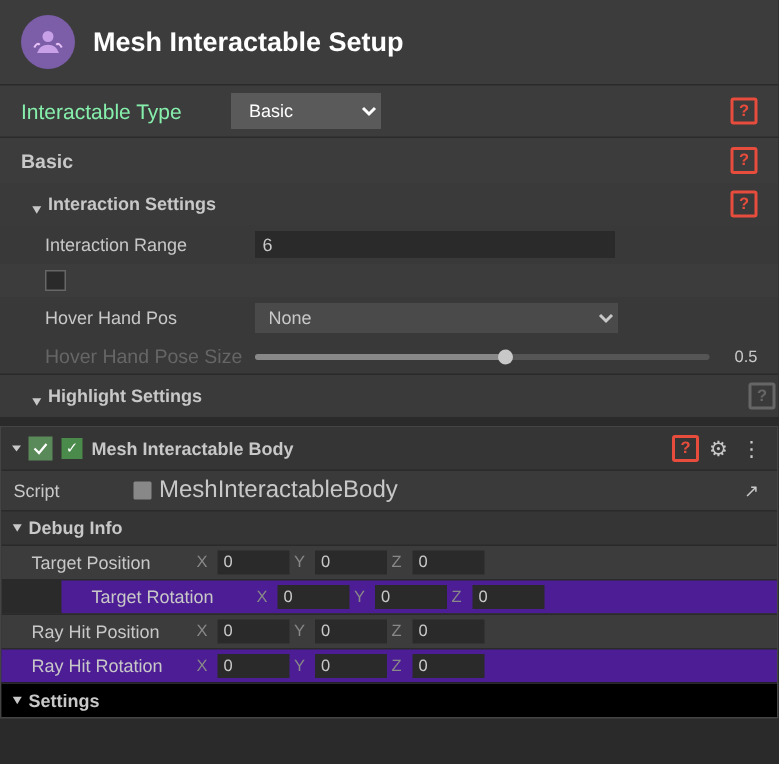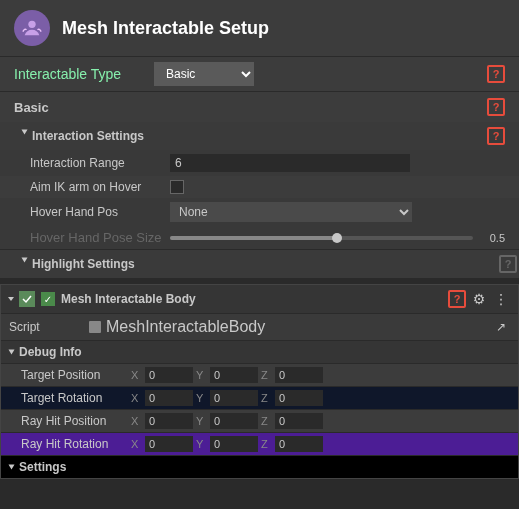--- a/index.html
+++ b/index.html
@@ -117,21 +117,21 @@
       justify-content: space-between;
       padding: 5px 14px 5px 22px;
       background: #3a3a3a;
     }
 
     .subsection-title {
       font-size: 12px;
       color: #c8c8c8;
       font-weight: bold;
       display: flex;
-      align-items: flex-start;
+      align-items: flex-end;
       gap: 5px;
     }
 
     .triangle {
       display: inline-block;
       width: 0;
       height: 0;
       border-left: 5px solid #c8c8c8;
       border-top: 3px solid transparent;
       border-bottom: 3px solid transparent;
@@ -478,21 +478,20 @@
         </div>
         <div class="help-btn">?</div>
       </div>
 
       <div class="field-row">
         <span class="field-label">Interaction Range</span>
         <input class="field-input" type="text" value="6" style="">
       </div>
 
       <div class="field-row">
-        <span class="field-label">Aim IK arm on Hover</span>
         <div class="field-checkbox"></div>
       </div>
 
       <div class="field-row">
         <span class="field-label">Hover Hand Pos</span>
         <select class="field-dropdown">
           <option>None</option>
         </select>
       </div>
 
@@ -565,21 +564,21 @@
         <span class="xyz-letter">Y</span>
         <input class="xyz-input" type="text" value="0" style="">
       </div>
       <div class="xyz-coord">
         <span class="xyz-letter">Z</span>
         <input class="xyz-input" type="text" value="0" style="">
       </div>
     </div>
   </div>
 
-  <div class="xyz-row" style="background:#0f172a;">
+  <div class="xyz-row" style="background:#4c1d95;margin-left:40px;">
     <span class="xyz-label">Target Rotation</span>
     <div class="xyz-fields">
       <div class="xyz-coord">
         <span class="xyz-letter">X</span>
         <input class="xyz-input" type="text" value="0" style="">
       </div>
       <div class="xyz-coord">
         <span class="xyz-letter">Y</span>
         <input class="xyz-input" type="text" value="0" style="">
       </div>

